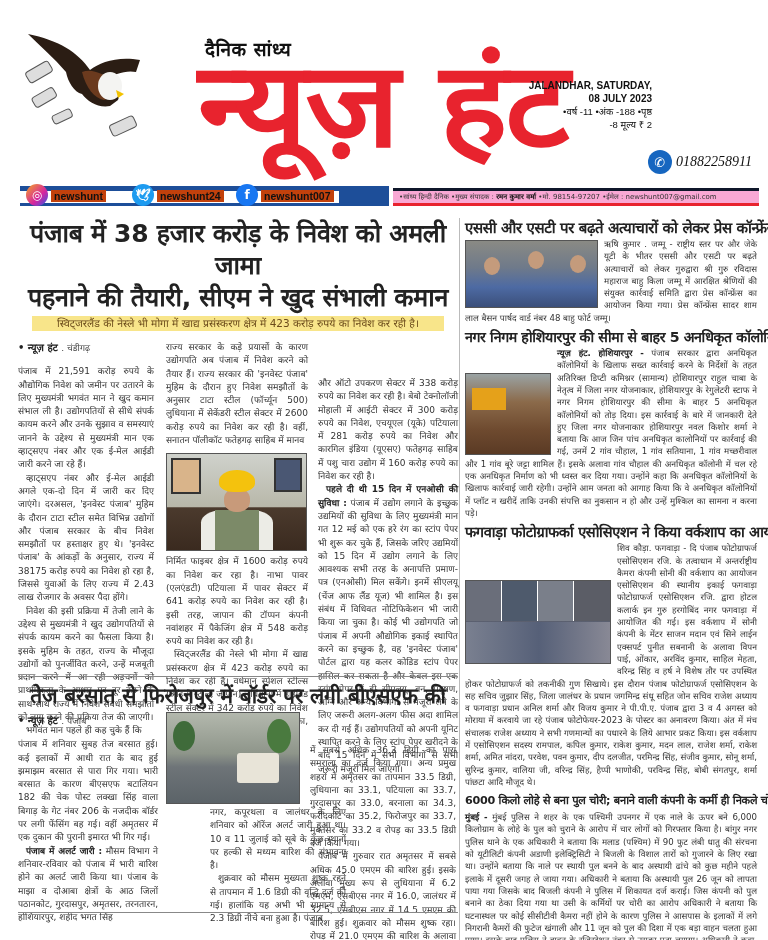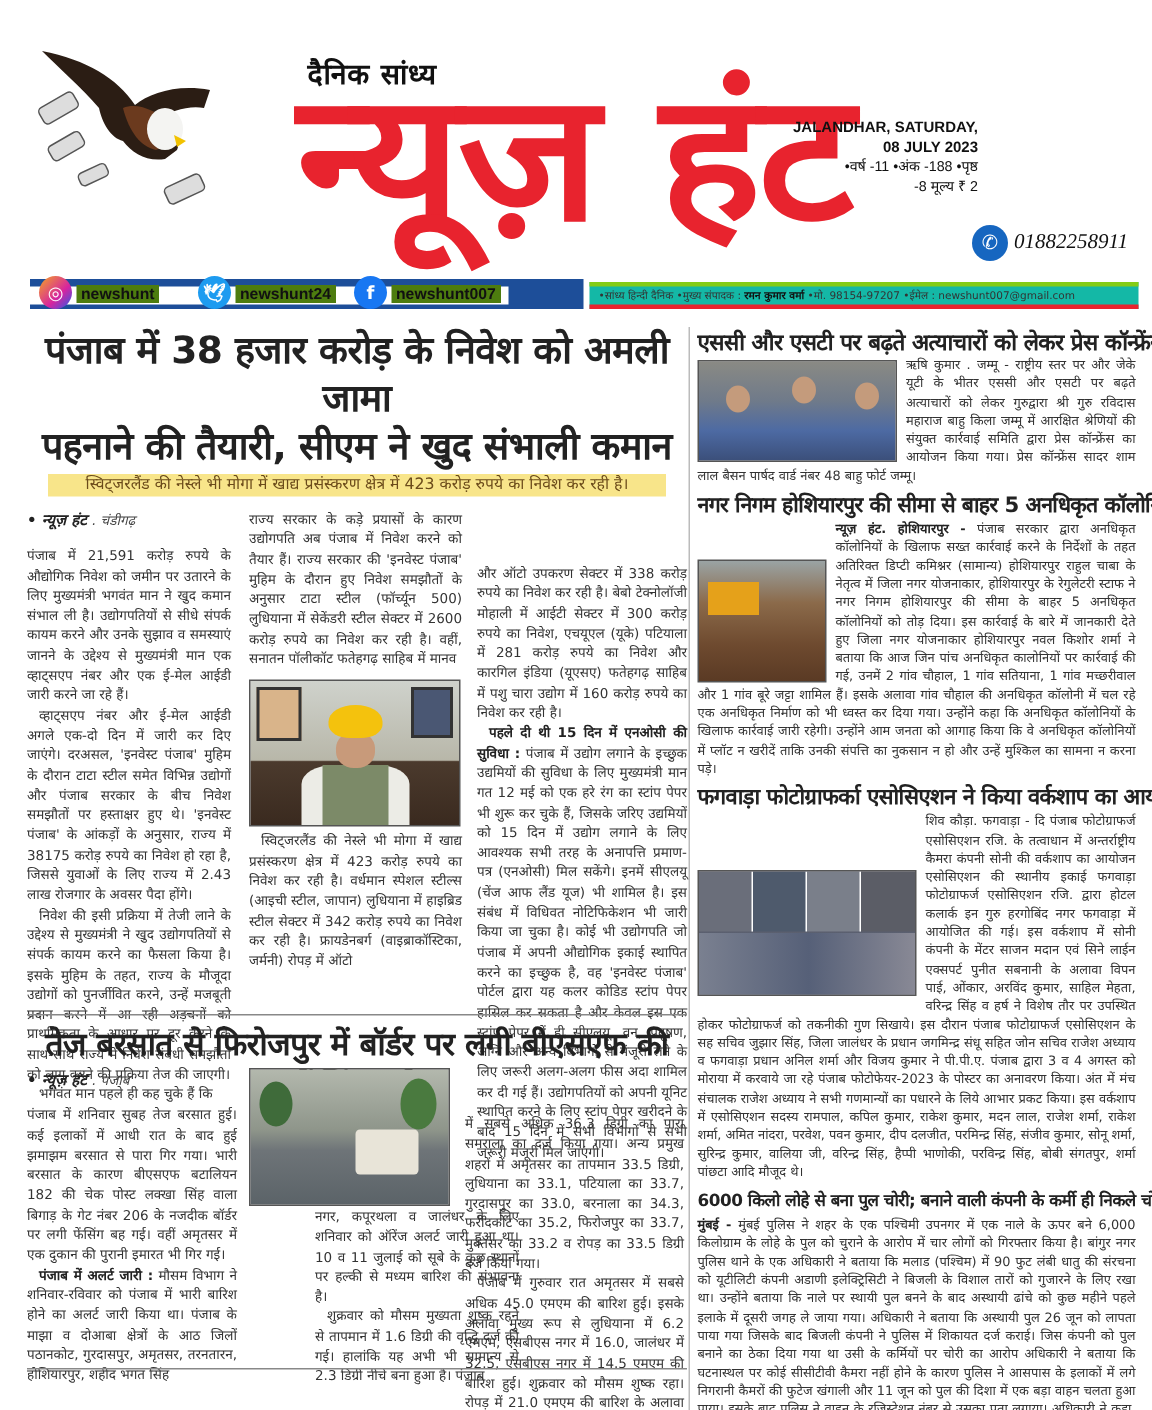--- a/index.html
+++ b/index.html
@@ -16,41 +16,41 @@
   .issue .date { font-weight: bold; font-size: 10px; }
   .printing { position: absolute; left: 404px; top: 160px; font-family: "Liberation Serif", serif; font-style: italic; font-size: 11px; color: #222; }
   .phone { position: absolute; left: 648px; top: 150px; display: flex; align-items: center; gap: 4px; }
   .phone-icon { width: 24px; height: 24px; border-radius: 50%; background: #1666c0; color: #fff; font-size: 13px; display: flex; align-items: center; justify-content: center; }
   .phone-num { font-family: "Liberation Serif", serif; font-style: italic; font-size: 14px; color: #111; }
 
   .social-bar { position: absolute; left: 20px; top: 186px; width: 369px; height: 20px; background: #1d4e99; }
   .social-bar .inner-white { position: absolute; left: 0; top: 5px; right: 50px; height: 12px; background: #fff; }
   .soc { position: absolute; top: 0; display: flex; align-items: center; }
   .soc .ic { width: 22px; height: 22px; border-radius: 50%; display: flex; align-items: center; justify-content: center; color: #fff; font-weight: bold; font-size: 12px; margin-top: -2px; }
-  .soc .handle { font-family: "Liberation Sans", sans-serif; font-weight: bold; font-size: 10.5px; color: #111; margin-left: 3px; background: #4d7c0f; padding: 0 3px; }
+  .soc .handle { font-family: "Liberation Sans", sans-serif; font-weight: bold; font-size: 10.5px; color: #111; margin-left: 3px; background: #c2410c; padding: 0 3px; }
   .ic-insta { background: linear-gradient(135deg, #f5a623, #d6249f 60%, #285aeb); }
   .ic-twit { background: #1d9bf0; }
   .ic-fb { background: #1877f2; }
 
-  .info-bar { position: absolute; left: 393px; top: 188px; width: 366px; height: 18px; border-top: 3px solid #84cc16; border-bottom: 3px solid #e8232e; background: #14b8a6; font-size: 7px; line-height: 12px; padding-left: 6px; color: #333; white-space: nowrap; overflow: hidden; }
+  .info-bar { position: absolute; left: 393px; top: 188px; width: 366px; height: 18px; border-top: 3px solid #0f172a; border-bottom: 3px solid #e8232e; background: #f9a8d4; font-size: 7px; line-height: 12px; padding-left: 6px; color: #333; white-space: nowrap; overflow: hidden; }
   .info-bar b { font-weight: bold; color: #111; }
 
   
   .left-area { position: absolute; left: 18px; top: 218px; width: 440px; }
   .right-area { position: absolute; left: 459px; top: 218px; width: 298px; border-left: 1px solid #bbb; padding-left: 0px; }
 
   .headline-main { text-align: center; font-size: 25px; line-height: 32px; font-weight: bold; color: #222; letter-spacing: -0.3px; }
   .subhead { margin: 2px auto 0; width: 412px; background: #f8e58a; font-size: 10.5px; line-height: 15px; text-align: center; color: #6b4b1a; }
 
   .cols3 { position: relative; margin-top: 10px; height: 360px; }
   .col { position: absolute; top: 0; width: 136px; font-size: 9px; line-height: 13.3px; text-align: justify; color: #333; }
   .col p { text-indent: 0; }
   .col p.ind { text-indent: 8px; }
   .dateline { font-size: 10px; font-weight: bold; color: #222; margin-bottom: 10px; }
-  .dateline span { font-weight: normal; font-size: 9px; color: #444; font-style: italic; }
+  .dateline span { font-weight: normal; font-size: 9px; color: #444; }
   .col .bold-lead { font-weight: bold; color: #222; }
 
   .photo { background: #777; border: 1px solid #555; position: relative; overflow: hidden; }
   .cm-photo { width: 141px; height: 98px; margin: 6px 0 4px 0; background: linear-gradient(180deg, #cfd2cc 0%, #b8b7a9 55%, #4b3a2d 56%, #3a2a1f 100%); }
   .cm-photo .turban { position: absolute; left: 52px; top: 16px; width: 36px; height: 22px; border-radius: 50% 50% 40% 40%; background: #f4c20d; }
   .cm-photo .face { position: absolute; left: 57px; top: 34px; width: 26px; height: 24px; border-radius: 45%; background: #c89a7a; }
   .cm-photo .body { position: absolute; left: 34px; top: 56px; width: 72px; height: 42px; border-radius: 30% 30% 0 0; background: #ecece6; }
   .cm-photo .vest { position: absolute; left: 48px; top: 56px; width: 44px; height: 42px; background: #7c8a68; }
   .cm-photo .frame1 { position: absolute; left: 4px; top: 4px; width: 30px; height: 36px; background: #d9b48a; border: 2px solid #333; }
   .cm-photo .frame2 { position: absolute; right: 4px; top: 4px; width: 28px; height: 34px; background: #4a5773; border: 2px solid #333; }
@@ -154,20 +154,21 @@
     <div class="col" style="left:148px; width:142px;">
       <p>राज्य सरकार के कड़े प्रयासों के कारण उद्योगपति अब पंजाब में निवेश करने को तैयार हैं। राज्य सरकार की 'इनवेस्ट पंजाब' मुहिम के दौरान हुए निवेश समझौतों के अनुसार टाटा स्टील (फॉर्च्यून 500) लुधियाना में सेकेंडरी स्टील सेक्टर में 2600 करोड़ रुपये का निवेश कर रही है। वहीं, सनातन पॉलीकॉट फतेहगढ़ साहिब में मानव</p>
       <div class="photo cm-photo">
         <div class="frame1"></div>
           <div class="frame2"></div>
         <div class="body"></div>
           <div class="vest"></div>
         <div class="face"></div>
           <div class="turban"></div>
       </div>
+      <p>निर्मित फाइबर क्षेत्र में 1600 करोड़ रुपये का निवेश कर रहा है। नाभा पावर (एलएंडटी) पटियाला में पावर सेक्टर में 641 करोड़ रुपये का निवेश कर रही है। इसी तरह, जापान की टॉप्पन कंपनी नवांशहर में पैकेजिंग क्षेत्र में 548 करोड़ रुपये का निवेश कर रही है।</p>
       <p class="ind">स्विट्जरलैंड की नेस्ले भी मोगा में खाद्य प्रसंस्करण क्षेत्र में 423 करोड़ रुपये का निवेश कर रही है। वर्धमान स्पेशल स्टील्स (आइची स्टील, जापान) लुधियाना में हाइब्रिड स्टील सेक्टर में 342 करोड़ रुपये का निवेश कर रही है। फ्रायडेनबर्ग (वाइब्राकॉस्टिका, जर्मनी) रोपड़ में ऑटो</p>
     </div>
     <div class="col" style="left:300px; width:140px;margin-top:36px;">
       <p>और ऑटो उपकरण सेक्टर में 338 करोड़ रुपये का निवेश कर रही है। बेबो टेक्नोलॉजी मोहाली में आईटी सेक्टर में 300 करोड़ रुपये का निवेश, एचयूएल (यूके) पटियाला में 281 करोड़ रुपये का निवेश और कारगिल इंडिया (यूएसए) फतेहगढ़ साहिब में पशु चारा उद्योग में 160 करोड़ रुपये का निवेश कर रही है।</p>
       <p class="ind"><span class="bold-lead">पहले दी थी 15 दिन में एनओसी की सुविधा :</span><span> पंजाब में उद्योग लगाने के इच्छुक उद्यमियों की सुविधा के लिए मुख्यमंत्री मान गत 12 मई को एक हरे रंग का स्टांप पेपर भी शुरू कर चुके हैं, जिसके जरिए उद्यमियों को 15 दिन में उद्योग लगाने के लिए आवश्यक सभी तरह के अनापत्ति प्रमाण-पत्र (एनओसी) मिल सकेंगे। इनमें सीएलयू (चेंज आफ लैंड यूज) भी शामिल है। इस संबंध में विधिवत नोटिफिकेशन भी जारी किया जा चुका है। कोई भी उद्योगपति जो पंजाब में अपनी औद्योगिक इकाई स्थापित करने का इच्छुक है, वह 'इनवेस्ट पंजाब' पोर्टल द्वारा यह कलर कोडिड स्टांप पेपर हासिल कर सकता है और केवल इस एक स्टांप पेपर में ही सीएलयू, वन, प्रदूषण, अग्नि और अन्य विभागों से मंजूरी लेने के लिए जरूरी अलग-अलग फीस अदा शामिल कर दी गई हैं। उद्योगपतियों को अपनी यूनिट स्थापित करने के लिए स्टांप पेपर खरीदने के बाद 15 दिन में सभी विभागों से सभी जरूरी मंजूरी मिल जाएंगी।</span></p>
     </div>
   </div>
 </section>
 
 <div class="divider" style="top:676px;"></div>

